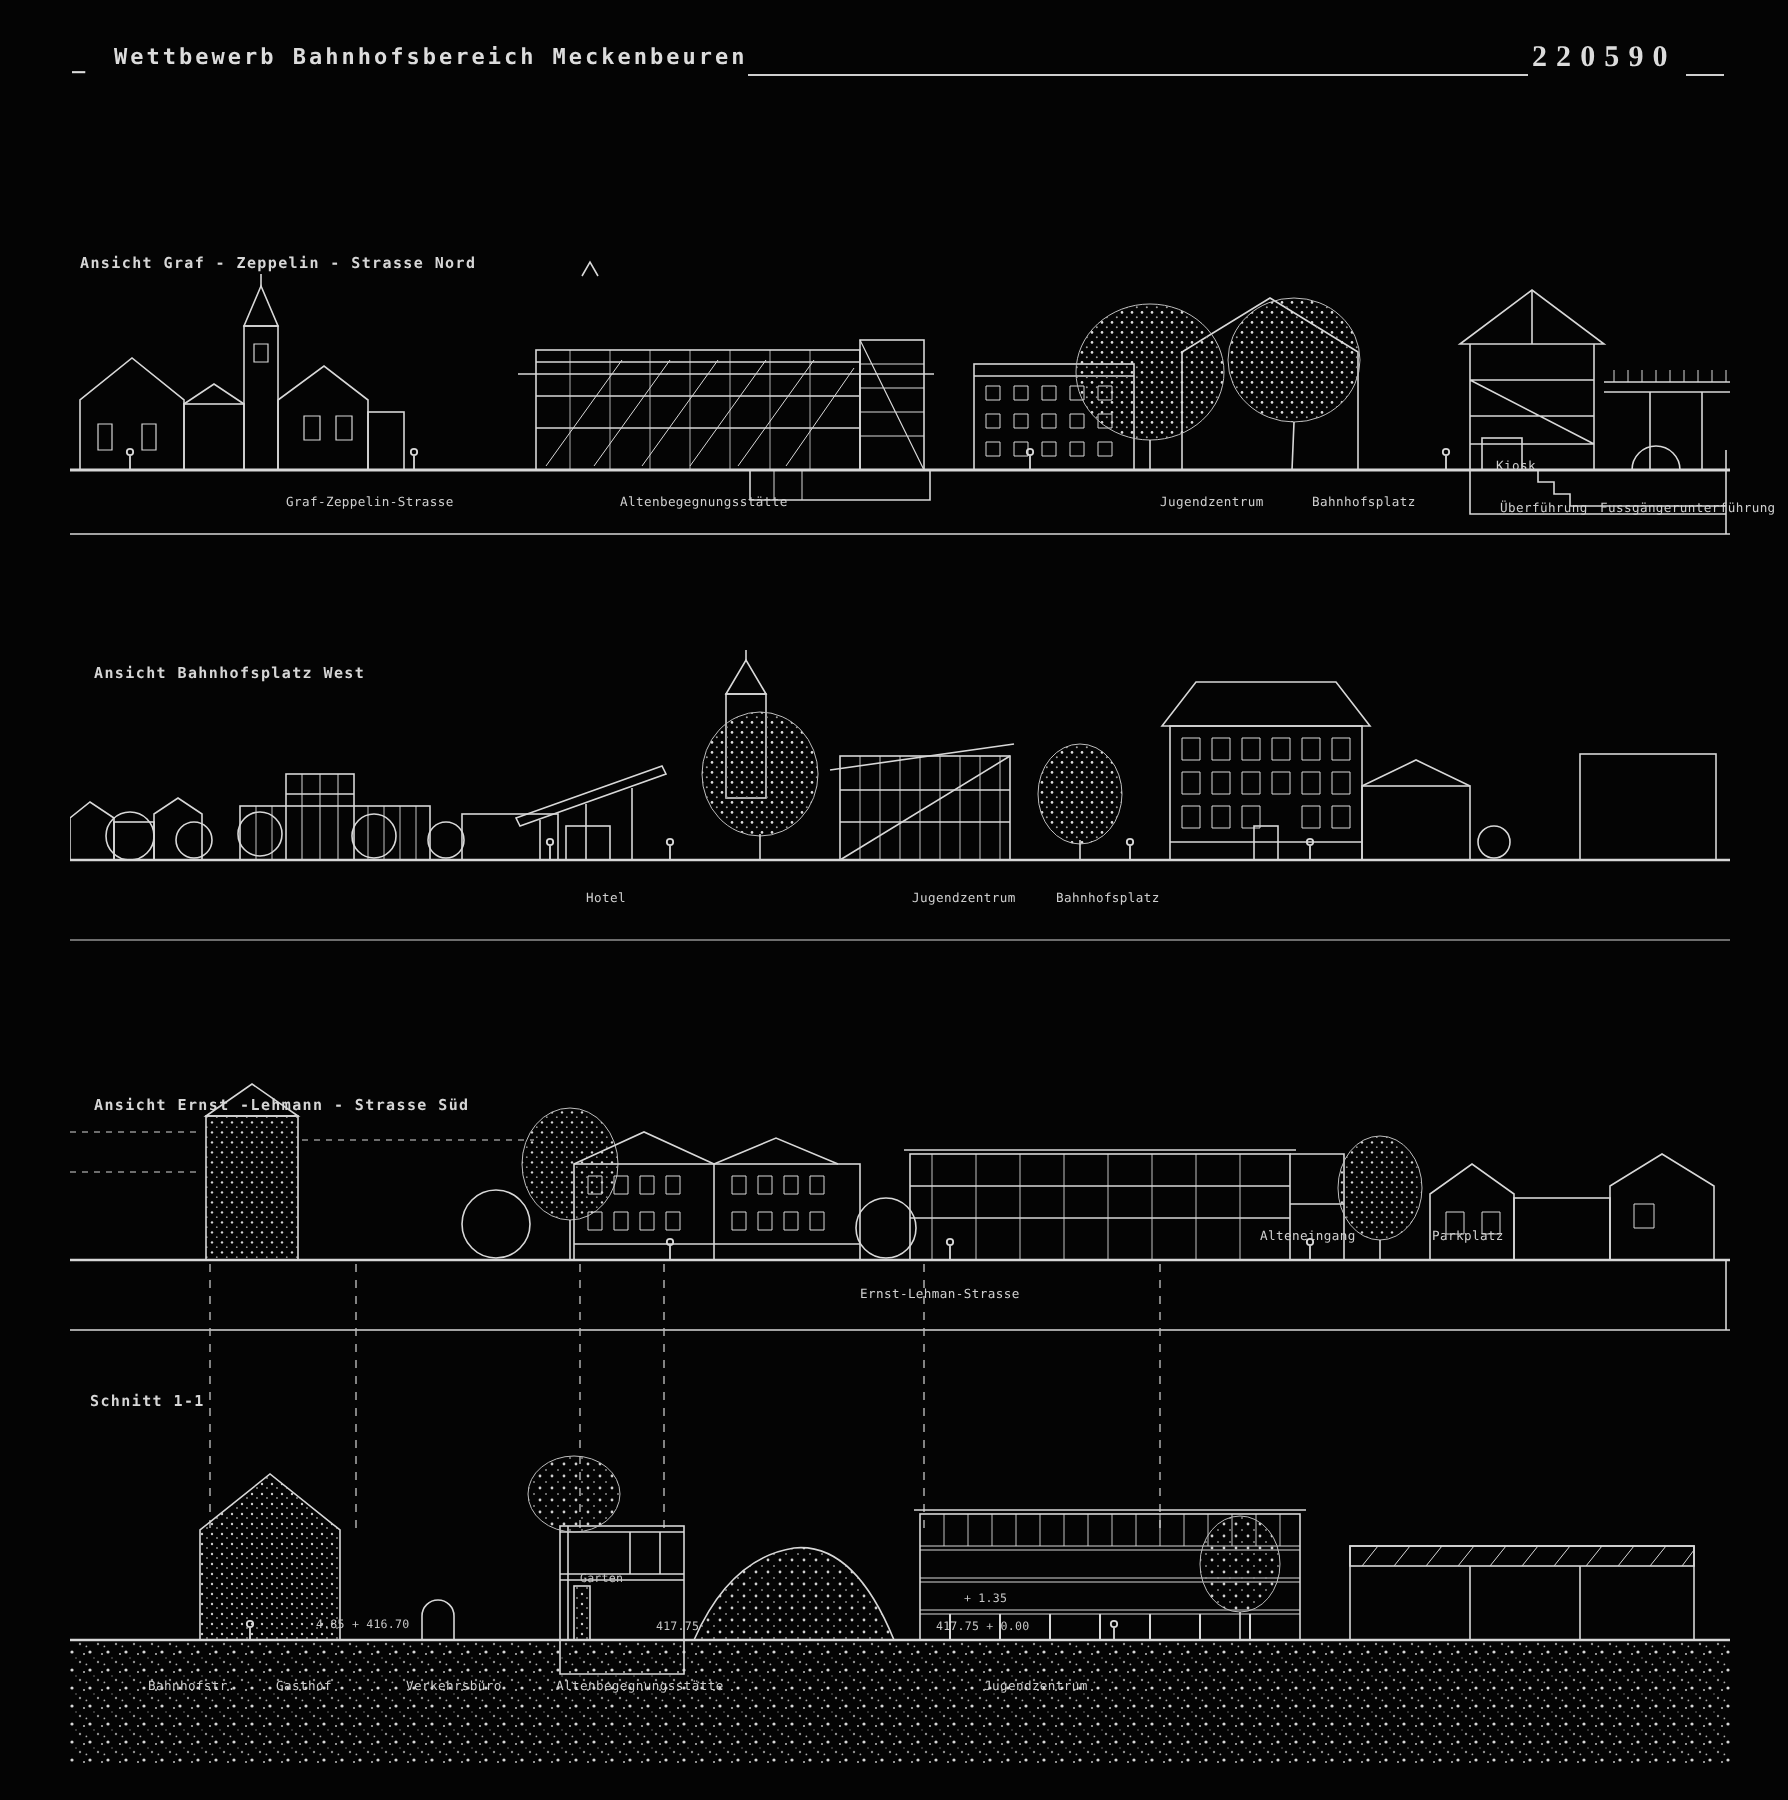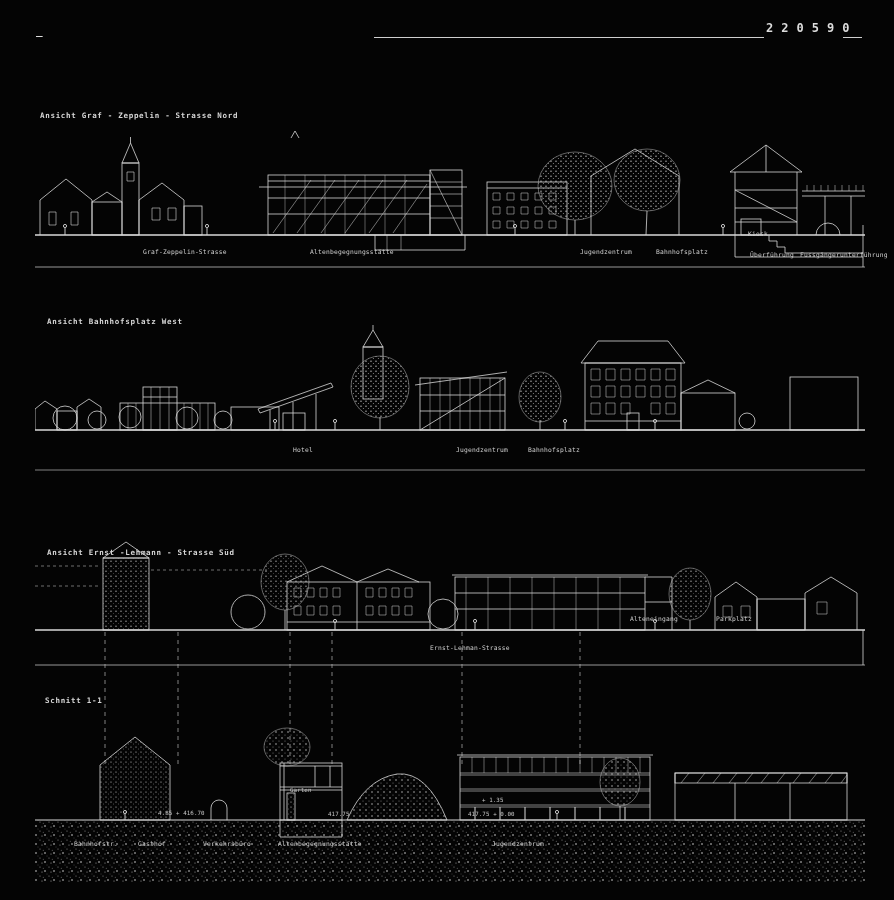--- a/index.html
+++ b/index.html
@@ -1,38 +1,39 @@
 <!DOCTYPE html>
 <html><head>
 <meta charset="utf-8">
 <style>
   html,body { margin:0; padding:0; background:#000; }
   .board { position:relative; width:894px; height:900px; background:#040404; overflow:hidden;
            font-family:"DejaVu Sans Mono", monospace; }
   .t   { position:absolute; color:#dcdcdc; white-space:nowrap; z-index:3; }
   .title { font-size:11px; font-weight:bold; letter-spacing:1.5px; }
-  .num   { font-size:12px; font-weight:bold; letter-spacing:0.4px; }
+  .num   { font-size:15px; font-weight:bold; letter-spacing:0.4px;font-family:Liberation Serif, serif; }
   .plabel{ font-size:7.5px; font-weight:bold; letter-spacing:0.7px; color:#d6d6d6; }
   .ann   { font-size:6.3px; letter-spacing:0.2px; color:#cfcfcf; }
   .mark  { font-size:5.8px; letter-spacing:0.1px; color:#c6c6c6; }
   .rule  { position:absolute; border-top:1px solid #cfcfcf; z-index:3; }
   svg.strip { position:absolute; z-index:1; }
 </style>
 </head>
 <body>
 
 <div class="board">
 
   <span class="t title" style="left:36px;top:24px">_</span>
+  <span class="t title" style="left:57px;top:22px">Wettbewerb Bahnhofsbereich Meckenbeuren</span>
   <div class="rule" style="left:374px;top:37px;width:390px"></div>
   <span class="t num" style="left:766px;top:21px">2 2 0 5 9 0</span>
   <div class="rule" style="left:843px;top:37px;width:19px"></div>
 
-  <span class="t plabel" style="left:40px;top:111px">Ansicht Graf - Zeppelin - Strasse  Nord</span>
-  <span class="t plabel" style="left:47px;top:317px">Ansicht Bahnhofsplatz West</span>
+  <span class="t plabel" style="left:40px;top:127px">Ansicht Graf - Zeppelin - Strasse  Nord</span>
+  <span class="t plabel" style="left:47px;top:332px">Ansicht Bahnhofsplatz West</span>
   <span class="t plabel" style="left:47px;top:548px">Ansicht Ernst -Lehmann - Strasse  Süd</span>
   <span class="t plabel" style="left:45px;top:696px">Schnitt 1-1</span>
 
   <svg class="strip" style="left:35px;top:130px" width="830" height="140" viewBox="0 0 830 140">
     <defs>
       <pattern id="tp1" width="5" height="5" patternUnits="userSpaceOnUse">
         <circle cx="1" cy="1.2" r="0.65" fill="#dedede"></circle>
         <circle cx="3.4" cy="3.6" r="0.5" fill="#9f9f9f"></circle>
       </pattern>
     </defs>

